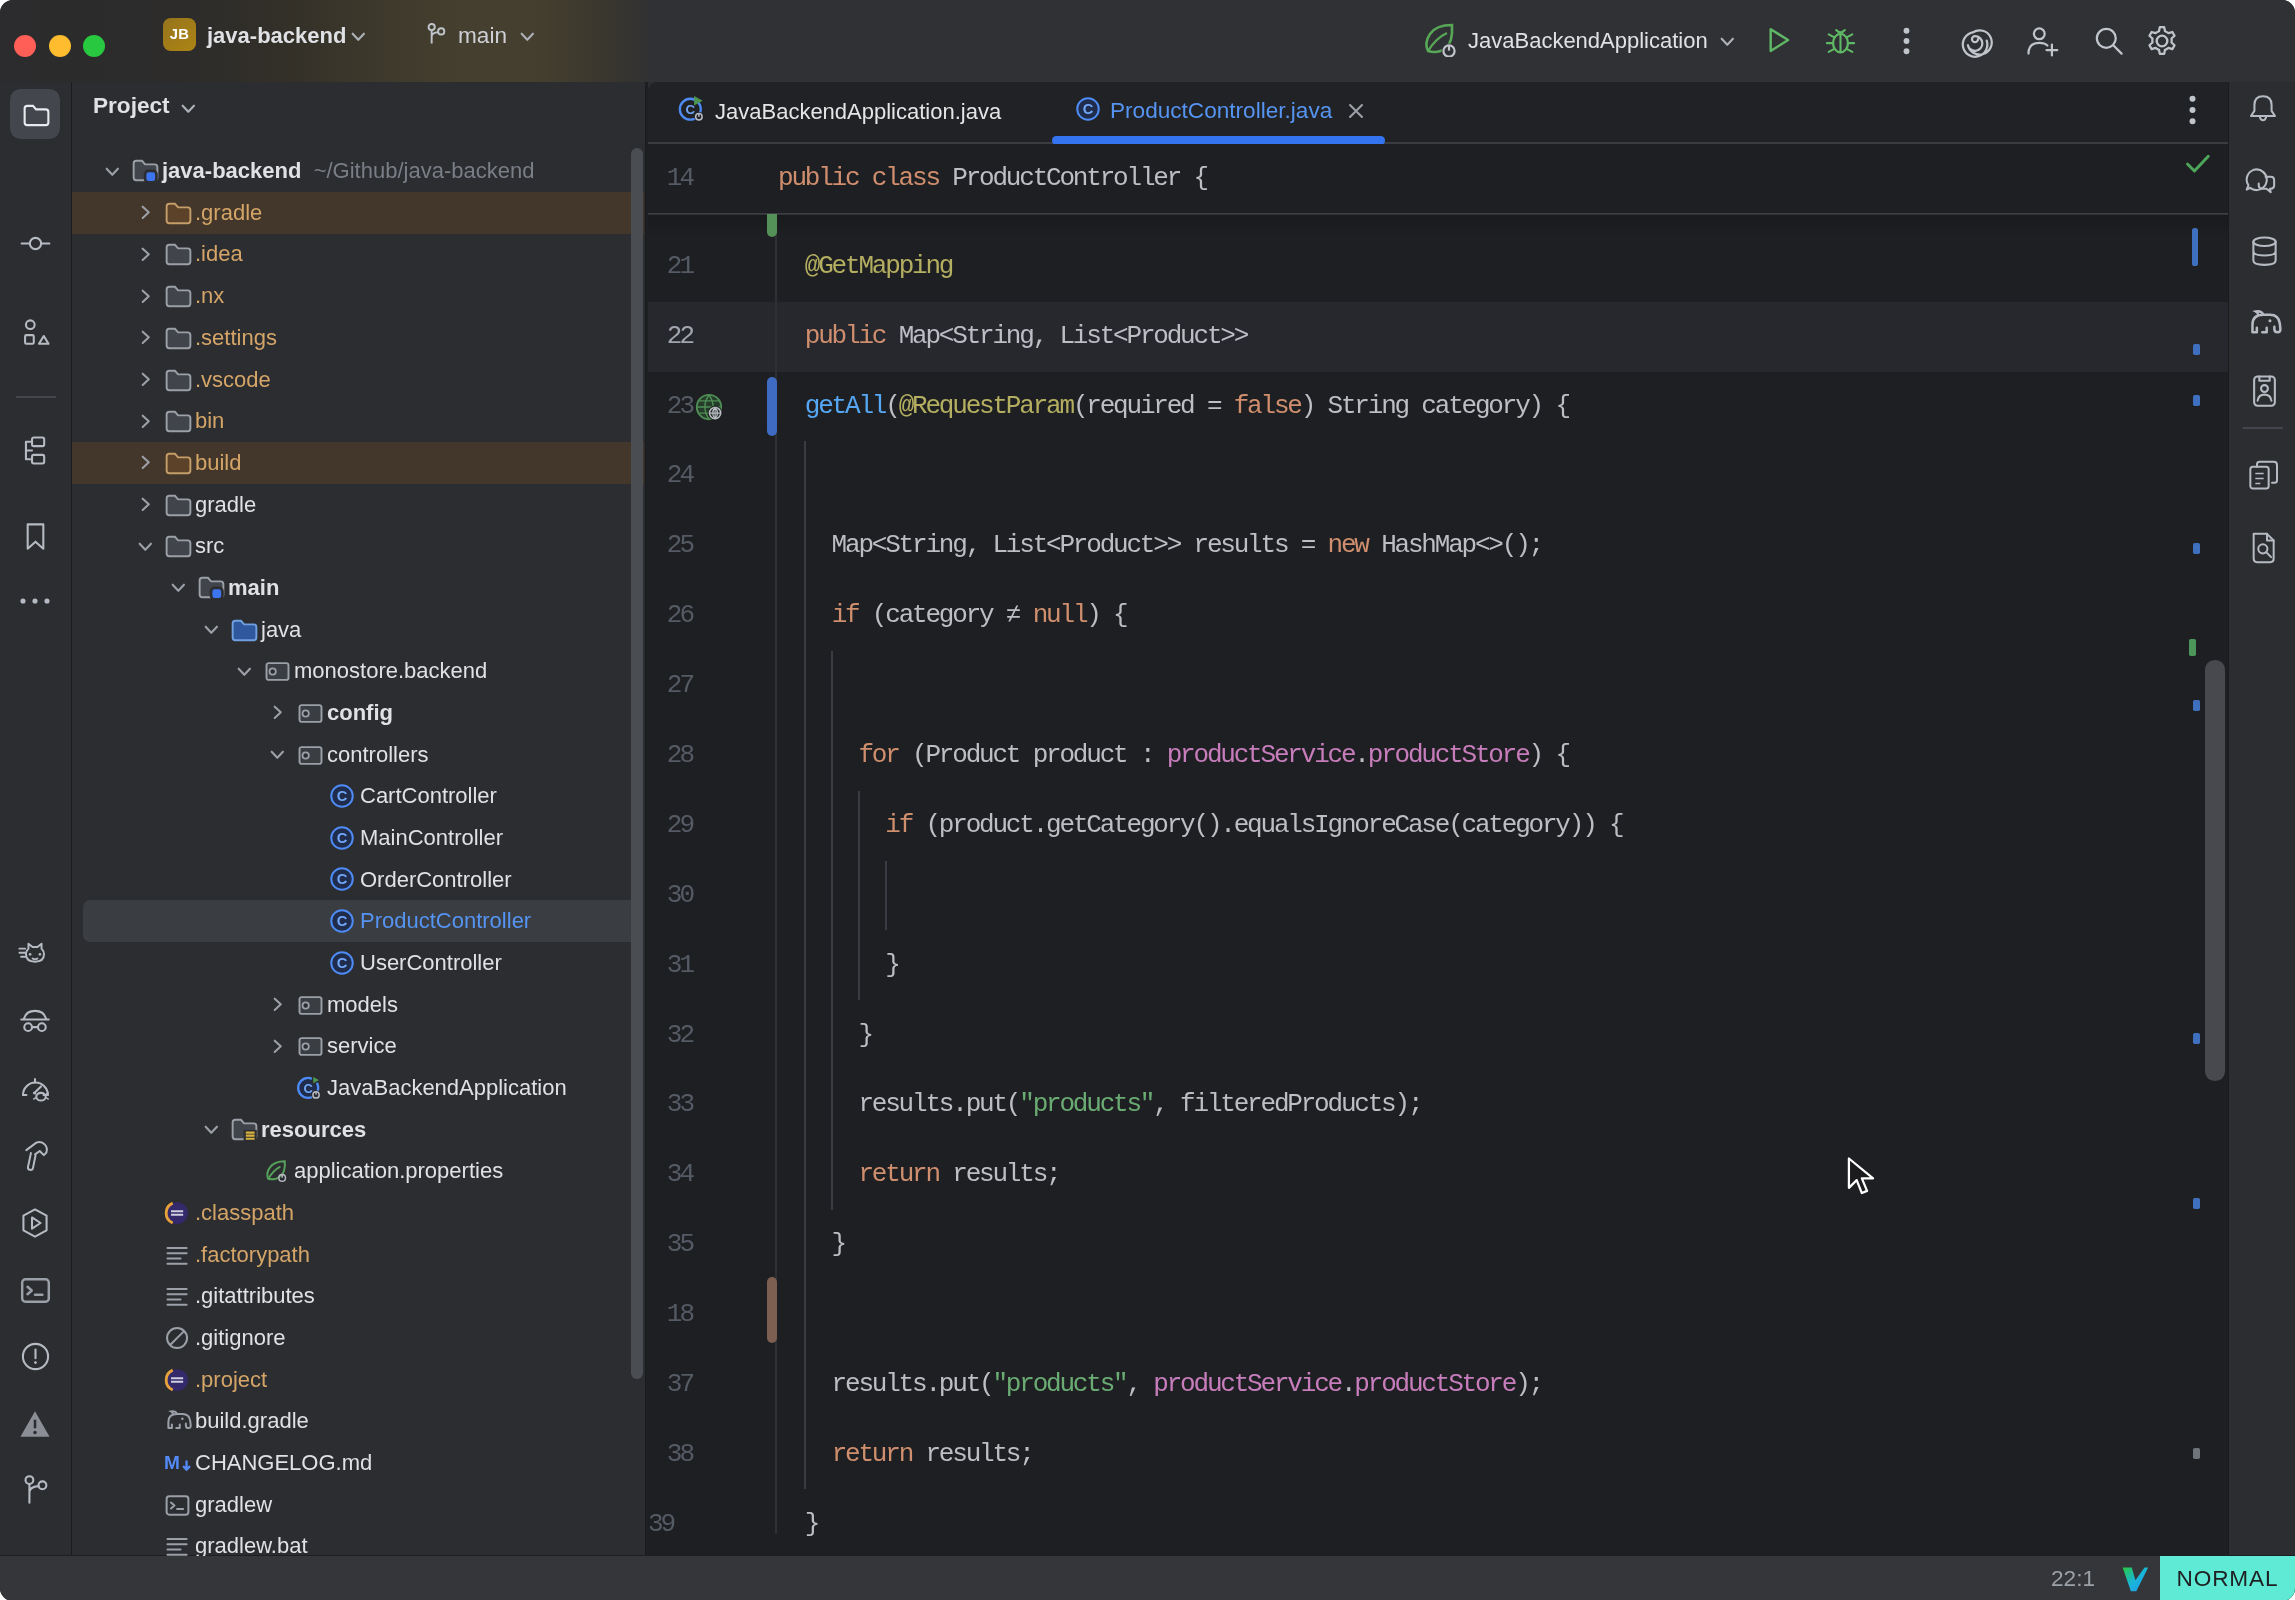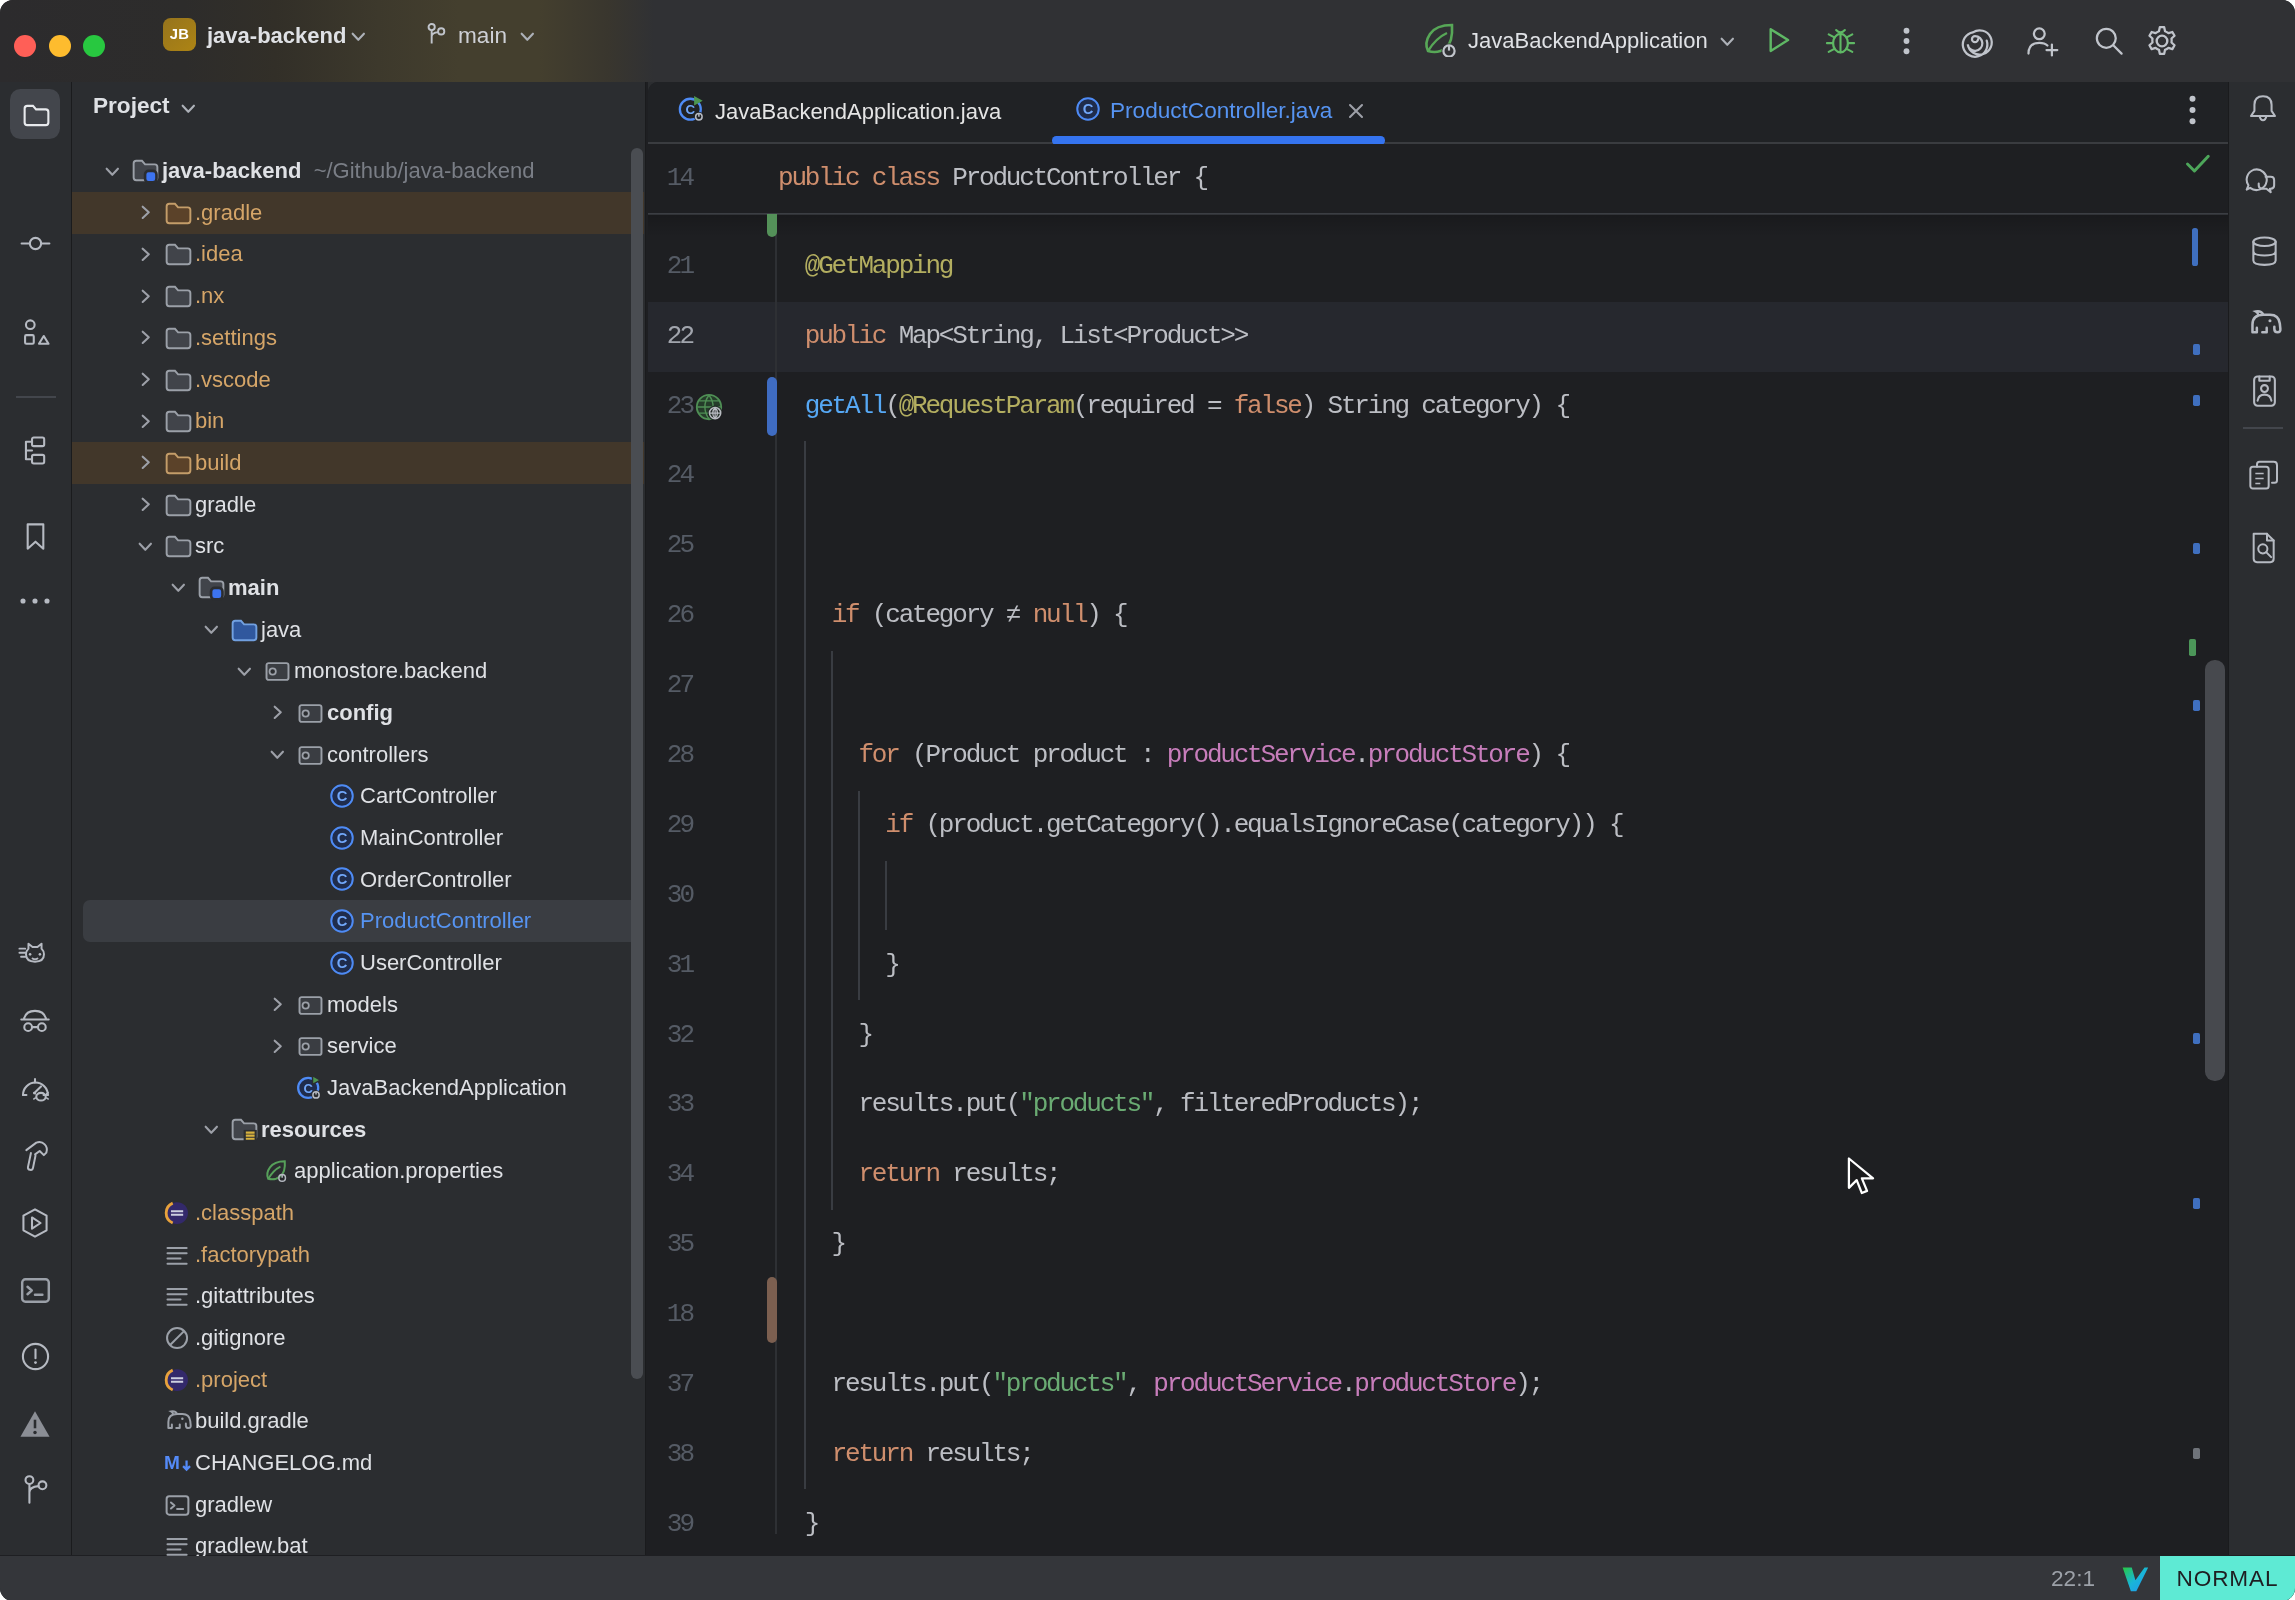--- a/index.html
+++ b/index.html
@@ -426,31 +426,32 @@
 <div class="code abs" style="position:absolute;left:648px;top:791px;width:44px;height:69px;line-height:69px;text-align:right;color:#555b65;font-size:26px;letter-spacing:-3px">29</div>
 <div class="code abs" style="position:absolute;left:648px;top:861px;width:44px;height:69px;line-height:69px;text-align:right;color:#555b65;font-size:26px;letter-spacing:-3px">30</div>
 <div class="code abs" style="position:absolute;left:648px;top:931px;width:44px;height:69px;line-height:69px;text-align:right;color:#555b65;font-size:26px;letter-spacing:-3px">31</div>
 <div class="code abs" style="position:absolute;left:648px;top:1001px;width:44px;height:69px;line-height:69px;text-align:right;color:#555b65;font-size:26px;letter-spacing:-3px">32</div>
 <div class="code abs" style="position:absolute;left:648px;top:1070px;width:44px;height:69px;line-height:69px;text-align:right;color:#555b65;font-size:26px;letter-spacing:-3px">33</div>
 <div class="code abs" style="position:absolute;left:648px;top:1140px;width:44px;height:69px;line-height:69px;text-align:right;color:#555b65;font-size:26px;letter-spacing:-3px">34</div>
 <div class="code abs" style="position:absolute;left:648px;top:1210px;width:44px;height:69px;line-height:69px;text-align:right;color:#555b65;font-size:26px;letter-spacing:-3px">35</div>
 <div class="code abs" style="position:absolute;left:648px;top:1280px;width:44px;height:69px;line-height:69px;text-align:right;color:#555b65;font-size:26px;letter-spacing:-3px">18</div>
 <div class="code abs" style="position:absolute;left:648px;top:1350px;width:44px;height:69px;line-height:69px;text-align:right;color:#555b65;font-size:26px;letter-spacing:-3px">37</div>
 <div class="code abs" style="position:absolute;left:648px;top:1420px;width:44px;height:69px;line-height:69px;text-align:right;color:#555b65;font-size:26px;letter-spacing:-3px">38</div>
-<div class="code abs" style="position:absolute;left:648px;top:1490px;width:44px;height:69px;line-height:69px;text-align:right;color:#555b65;font-size:26px;letter-spacing:-3px">39</div>
+<div class="code abs" style="position:absolute;left:648px;top:1490px;width:44px;height:69px;line-height:69px;color:#555b65;font-size:26px;letter-spacing:-3px">39</div>
 <svg style="position:absolute;left:694px;top:392px" width="30" height="30" viewBox="0 0 32 32" fill="none">
       <circle cx="16" cy="16" r="13" fill="#253c2a" stroke="#4f8f55" stroke-width="2"></circle>
       <path d="M16 3.5 a20 20 0 0 0 0 25 M16 3.5 a20 20 0 0 1 0 25 M3.5 16 h25 M5.5 9.5 h21 M5.5 22.5 h21" stroke="#4f8f55" stroke-width="1.5" fill="none"></path>
       <circle cx="22.5" cy="22.5" r="8" fill="#1e1f22" opacity="0.8"></circle>
       <circle cx="22.5" cy="22.5" r="6" stroke="#b9bcc2" stroke-width="1.6"></circle>
       <path d="M16.5 22.5 h12 M22.5 16.5 v12 M22.5 16.5 a8.3 8.3 0 0 0 0 12 M22.5 16.5 a8.3 8.3 0 0 1 0 12" stroke="#b9bcc2" stroke-width="1.3"></path>
     </svg>
 <div class="code abs" style="position:absolute;left:778px;top:232px;height:69px;line-height:69px">  <span class="ann">@GetMapping</span></div>
 <div class="code abs" style="position:absolute;left:778px;top:302px;height:69px;line-height:69px">  <span class="kw">public</span> Map&lt;String, List&lt;Product&gt;&gt;</div>
 <div class="code abs" style="position:absolute;left:778px;top:372px;height:69px;line-height:69px">  <span class="mtd">getAll</span>(<span class="ann">@RequestParam</span>(required = <span class="kw">false</span>) String category) {</div>
+<div class="code abs" style="position:absolute;left:778px;top:511px;height:69px;line-height:69px">    Map&lt;String, List&lt;Product&gt;&gt; results = <span class="kw">new</span> HashMap&lt;&gt;();</div>
 <div class="code abs" style="position:absolute;left:778px;top:581px;height:69px;line-height:69px">    <span class="kw">if</span> (category ≠ <span class="kw">null</span>) {</div>
 <div class="code abs" style="position:absolute;left:778px;top:721px;height:69px;line-height:69px">      <span class="kw">for</span> (Product product : <span class="fld">productService</span>.<span class="fld">productStore</span>) {</div>
 <div class="code abs" style="position:absolute;left:778px;top:791px;height:69px;line-height:69px">        <span class="kw">if</span> (product.getCategory().equalsIgnoreCase(category)) {</div>
 <div class="code abs" style="position:absolute;left:778px;top:931px;height:69px;line-height:69px">        }</div>
 <div class="code abs" style="position:absolute;left:778px;top:1001px;height:69px;line-height:69px">      }</div>
 <div class="code abs" style="position:absolute;left:778px;top:1070px;height:69px;line-height:69px">      results.put(<span class="str">"products"</span>, filteredProducts);</div>
 <div class="code abs" style="position:absolute;left:778px;top:1140px;height:69px;line-height:69px">      <span class="kw">return</span> results;</div>
 <div class="code abs" style="position:absolute;left:778px;top:1210px;height:69px;line-height:69px">    }</div>
 <div class="code abs" style="position:absolute;left:778px;top:1350px;height:69px;line-height:69px">    results.put(<span class="str">"products"</span>, <span class="fld">productService</span>.<span class="fld">productStore</span>);</div>
 <div class="code abs" style="position:absolute;left:778px;top:1420px;height:69px;line-height:69px">    <span class="kw">return</span> results;</div>

